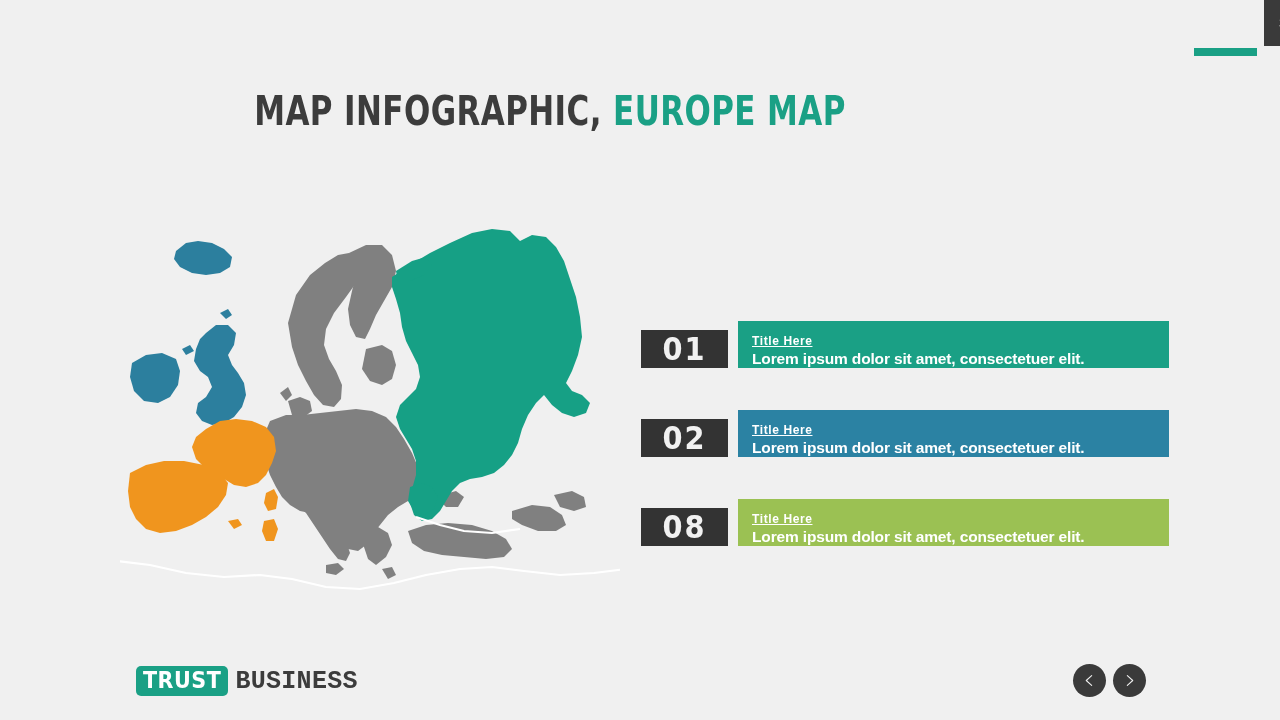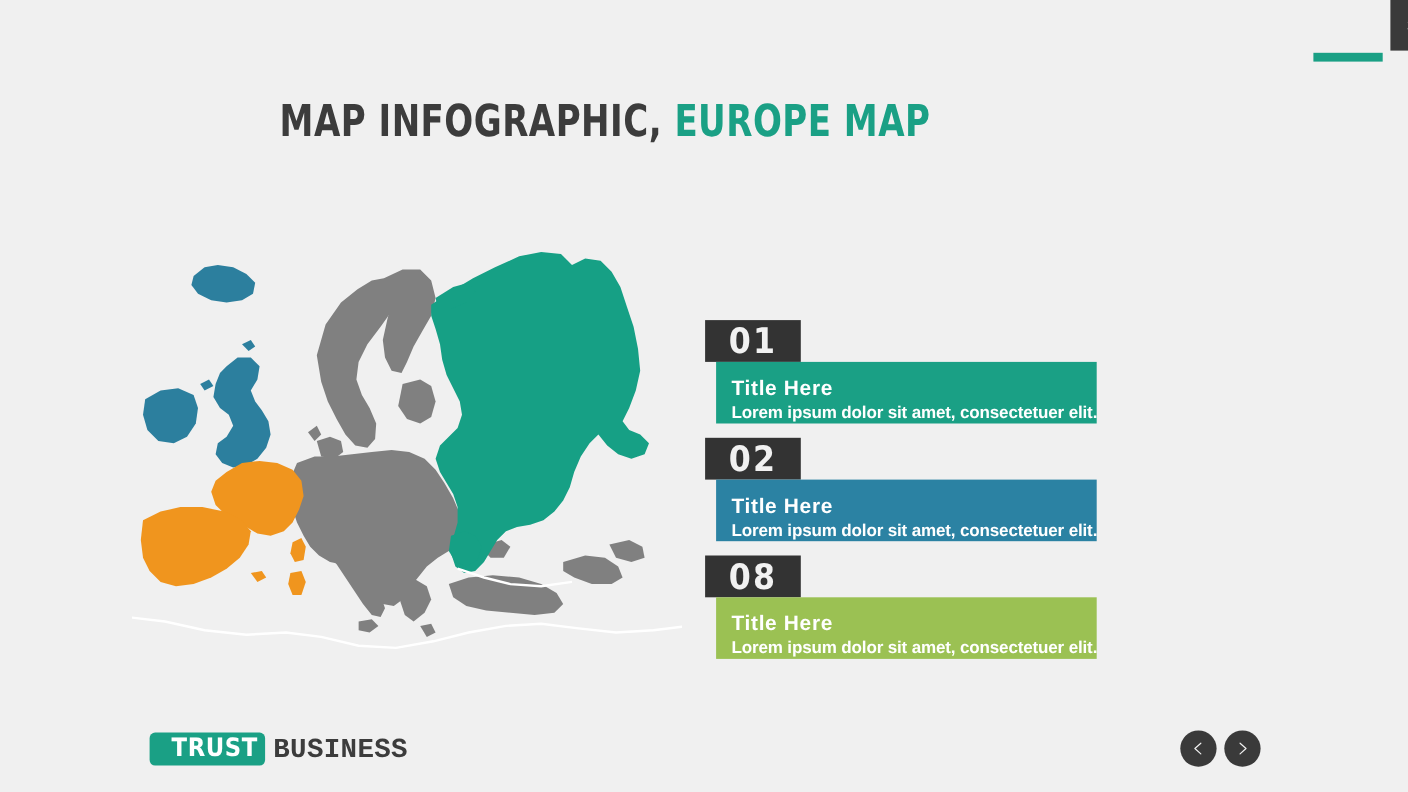--- a/index.html
+++ b/index.html
@@ -42,39 +42,39 @@
     font-size:16.5px; color:#5a5a5a; font-weight:400;
     letter-spacing:-.1px;
   }
 
   
   #map-wrap { position:absolute; left:120px; top:225px; width:500px; height:370px; }
   #map-svg { width:100%; height:100%; display:block; }
 
   
   #cards { position:absolute; left:641px; top:291px; width:528px; }
-  .card { display:flex; align-items:flex-start; height:77px; margin-bottom:30px;flex-direction:column; }
+  .card { display:flex; align-items:flex-end; height:77px; margin-bottom:12px; }
   .card-num {
     width:87px; min-width:87px; background:#333333;
     display:flex; align-items:center; justify-content:center;
     color:#f1f1f1;
     font-family:"Liberation Sans Narrow","DejaVu Sans Condensed","Liberation Sans",sans-serif;
     font-size:32px; font-weight:bold; letter-spacing:2px;
   }
   .card-body {
     flex:1; margin-left:10px; padding:13px 0 0 14px; color:#ffffff;
   }
-  .card-title { font-size:19px; font-weight:bold; letter-spacing:.6px; line-height:1.25; }
+  .card-title { font-size:12px; font-weight:bold; letter-spacing:.6px; line-height:1.25;text-decoration:underline; }
   .card-desc { font-size:15.5px; font-weight:700; letter-spacing:-.15px; margin-top:1px; }
 
   
   #logo { position:absolute; left:136px; top:666px; display:flex; align-items:center; }
   #logo-mark {
     background:#1aa085; color:#ffffff; border-radius:5px;
-    padding:3px 7px 4px 20px;
+    padding:3px 7px 4px 7px;
     font-family:"Liberation Sans Narrow","DejaVu Sans Condensed","Liberation Sans",sans-serif;
     font-size:23px; font-weight:bold; letter-spacing:.5px; line-height:1;
   }
   #logo-text {
     margin-left:7px; color:#3c3c3c;
     font-family:Liberation Mono, monospace;
     font-size:25px; font-weight:bold; letter-spacing:.3px; line-height:1;
   }
   .nav-btn {
     position:absolute; top:664px; width:33px; height:33px; border-radius:50%;

